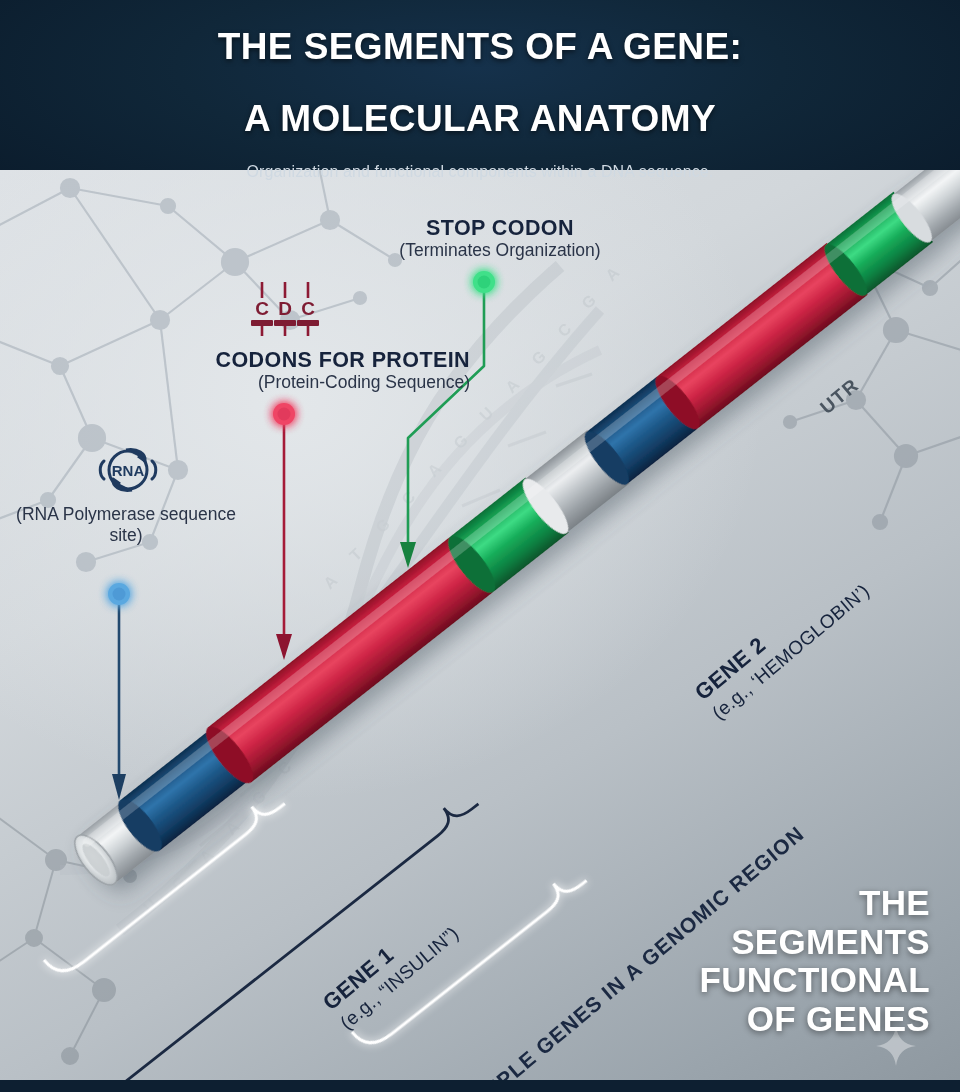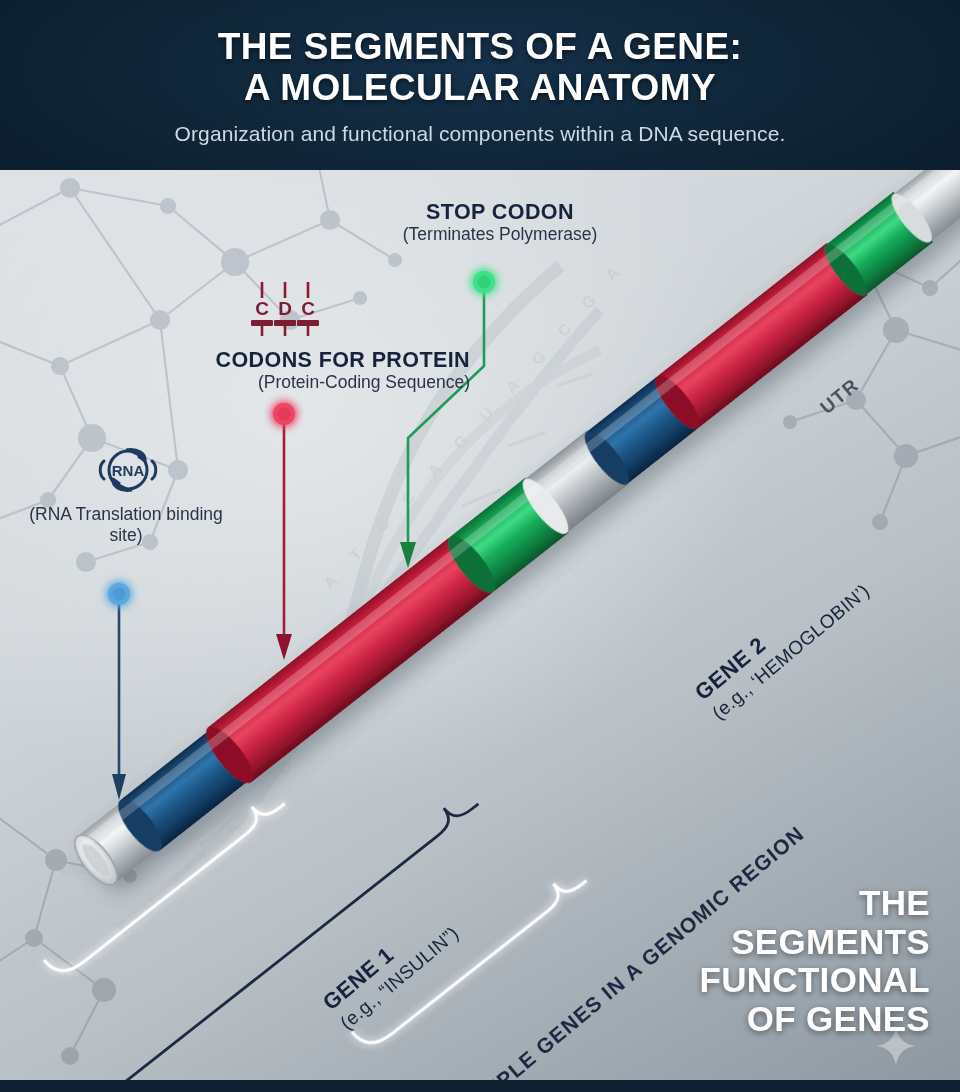--- a/index.html
+++ b/index.html
@@ -22,26 +22,26 @@
   .header h1 {
     margin-top:26px;
     text-align:center;
     color:#ffffff;
     font-size:37px;
     font-weight:bold;
     letter-spacing:.4px;
     line-height:1.12;
     text-shadow:0 2px 5px rgba(0,0,0,.55);
   }
-  .header h1 .l2 { display:block; }
+  .header h1 .l2 { display:block;margin-top:31px; }
   .header .sub {
-    margin-top:13px;
+    margin-top:23px;
     text-align:center;
     color:#cfd9e2;
-    font-size:21px;
+    font-size:16px;
     letter-spacing:.1px;
   }
 
   
   .body-bg {
     position:absolute; left:0; top:170px; width:960px; height:922px;
     background:
       radial-gradient(ellipse 80% 70% at 30% 25%, #e3e7ea 0%, rgba(227,231,234,0) 62%),
       linear-gradient(150deg, #dde1e5 0%, #d2d7db 32%, #b9c0c6 62%, #9aa4ac 88%, #8d979f 100%);
     overflow:hidden;
@@ -60,21 +60,21 @@
     letter-spacing:.4px; white-space:nowrap; line-height:1.12;
   }
   .lbl .t2 {
     color:#2a3448; font-size:17.5px; line-height:1.18; white-space:nowrap;
   }
   .lbl.ctr { text-align:center; }
 
   #promoter-label { left:14px; top:334px; width:224px; text-align:center; }
   #promoter-label .t2 { white-space:normal; }
   #codons-label   { left:100px; top:178px; width:370px; text-align:right; }
-  #stop-label     { left:330px; top:30px;  width:340px; text-align:center; }
+  #stop-label     { left:330px; top:46px;  width:340px; text-align:center; }
 
   
   .icon-wrap { position:absolute; z-index:12; }
   #rna-icon-wrap { left:88px; top:272px; }
   #cdc-icon-wrap { left:246px; top:110px; }
 
   
   .rot-lbl {
     position:absolute; z-index:13; transform-origin:0 0;
     color:#16233c; white-space:nowrap;
@@ -415,31 +415,31 @@
         </g>
         <g fill="#7e1c33">
           <rect x="5" y="40" width="22" height="6" rx="1"></rect>
           <rect x="28" y="40" width="22" height="6" rx="1"></rect>
           <rect x="51" y="40" width="22" height="6" rx="1"></rect>
         </g>
       </svg>
     </div>
 
     <div class="lbl ctr" id="promoter-label">
-      <div class="t2">(RNA Translation binding site)</div>
+      <div class="t2">(RNA Polymerase sequence site)</div>
     </div>
 
     <div class="lbl ctr" id="codons-label">
       <div class="t1">CODONS FOR PROTEIN</div>
       <div class="t2">(Protein-Coding Sequence)</div>
     </div>
 
     <div class="lbl ctr" id="stop-label">
       <div class="t1">STOP CODON</div>
-      <div class="t2">(Terminates Polymerase)</div>
+      <div class="t2">(Terminates Organization)</div>
     </div>
 
     <div id="utr-label">UTR</div>
 
     <div class="rot-lbl" id="gene1-label">
       <div class="r1">GENE 1</div>
       <div class="r2">(e.g., “INSULIN”)</div>
     </div>
 
     <div class="rot-lbl" id="gene2-label">

